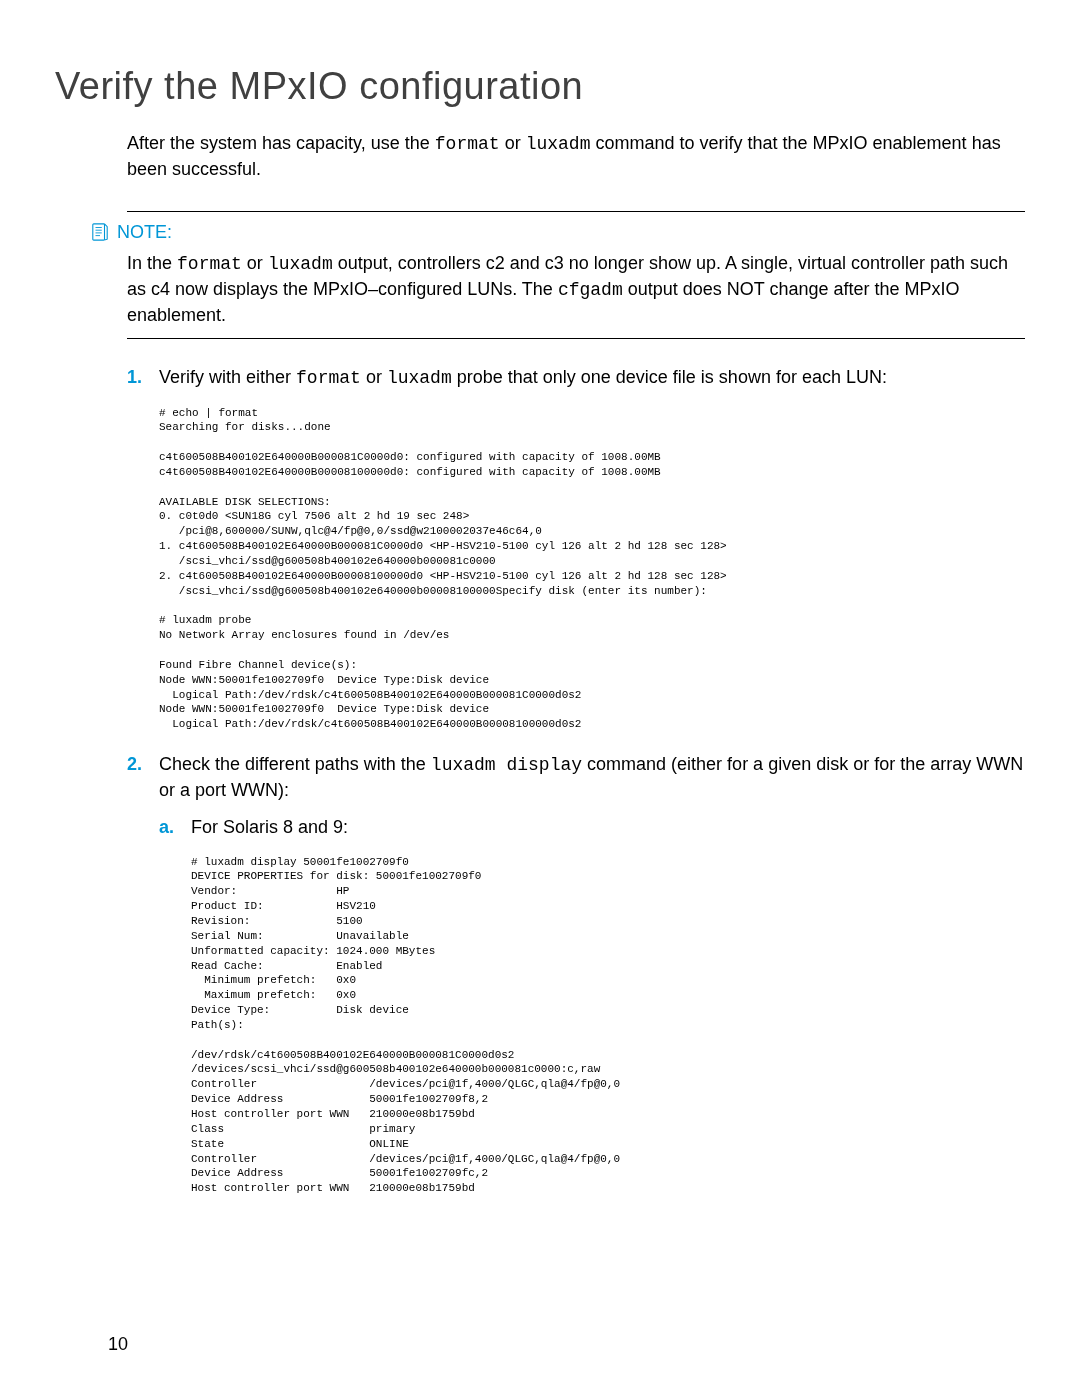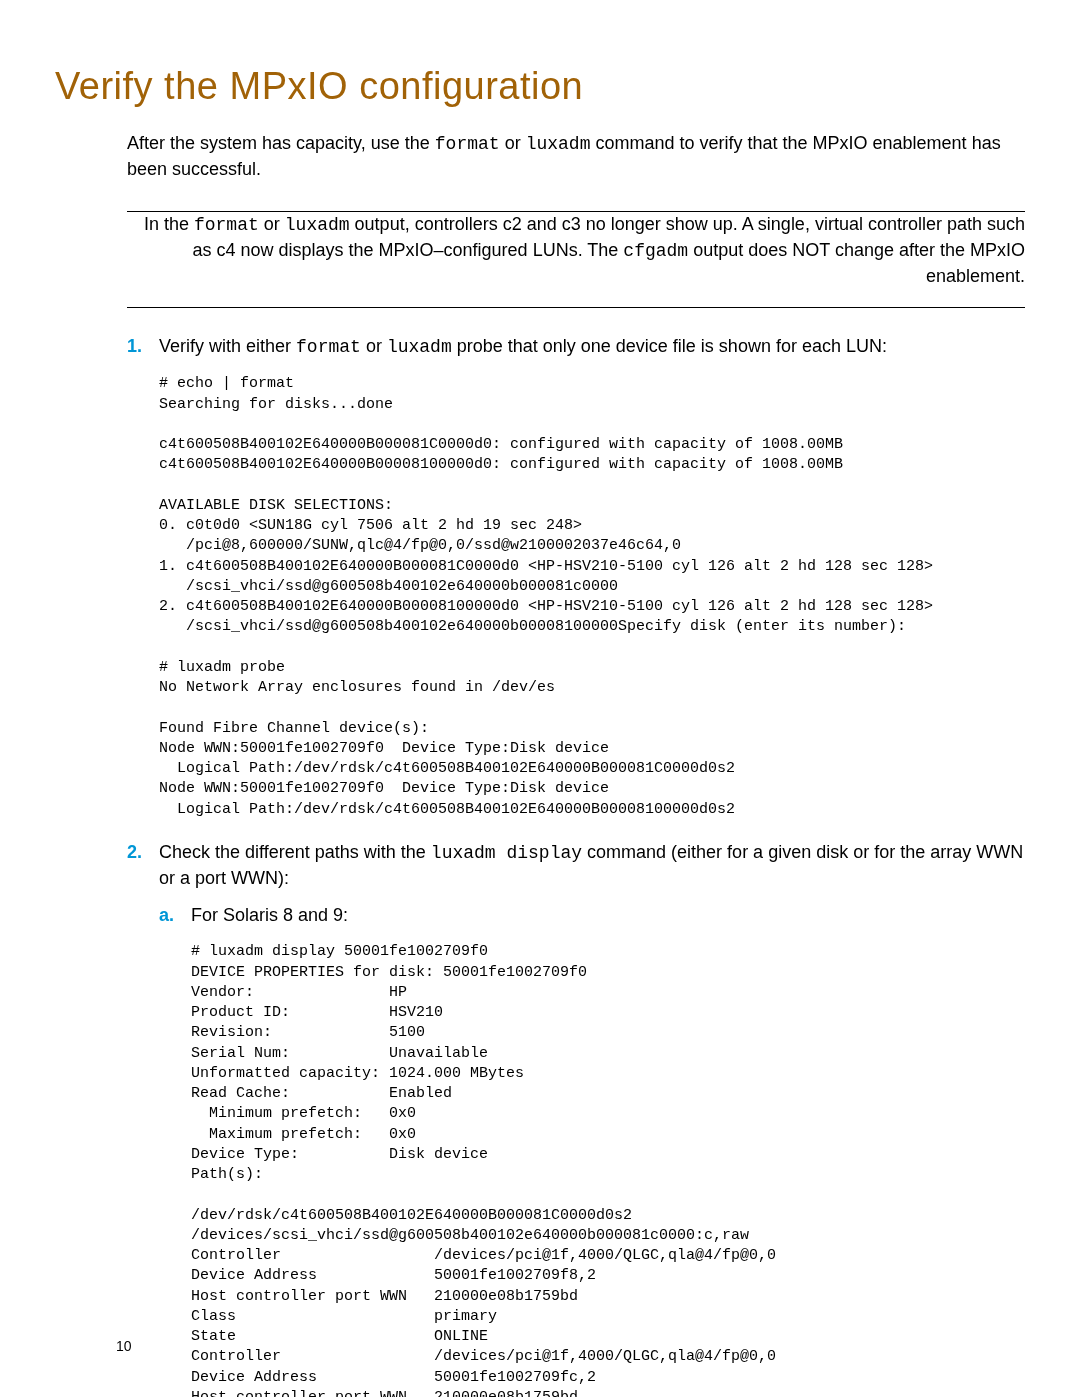--- a/index.html
+++ b/index.html
@@ -11,21 +11,21 @@
       font-size: 18px;
       line-height: 1.4;
       color: #000;
       padding: 60px 55px 40px 55px;
       position: relative;
     }
     h1 {
       font-family: Arial, Helvetica, sans-serif;
       font-weight: 300;
       font-size: 38px;
-      color: #a16207;
+      color: #404040;
       margin-bottom: 18px;
       letter-spacing: 0.5px;
     }
     .intro {
       margin-left: 72px;
       margin-bottom: 28px;
     }
     .mono { font-family: "Courier New", monospace; font-size: 18px; }
     .note-block {
       margin-left: 72px;
@@ -46,62 +46,71 @@
     .note-icon {
       width: 18px;
       height: 18px;
       display: inline-block;
     }
     .note-label {
       color: #0096d6;
       font-size: 18px;
     }
     .note-body {
-      margin-bottom: 18px;
-      text-align: right;
+      margin-bottom: 10px;
     }
     .step-list { margin-left: 72px; margin-top: 26px; }
     .step-item { margin-bottom: 20px; }
     .step-row { display: flex; align-items: flex-start; gap: 10px; }
     .step-num {
       color: #0096d6;
       font-weight: bold;
       font-size: 18px;
       min-width: 22px;
     }
     .step-text { flex: 1; }
     .code-block {
       font-family: "Courier New", monospace;
-      font-size: 15px;
+      font-size: 11px;
       white-space: pre;
       margin-left: 32px;
       margin-top: 14px;
       line-height: 1.35;
     }
     .sub-list { margin-left: 32px; margin-top: 12px; }
     .sub-row { display: flex; align-items: flex-start; gap: 10px; }
     .sub-num { color: #0096d6; font-weight: bold; font-size: 18px; min-width: 22px; }
     .page-num {
       position: absolute;
       bottom: 40px;
-      left: 116px;
-      font-size: 14px;
+      left: 108px;
+      font-size: 18px;
     }
   </style>
 </head>
 <body>
 
 <h1>Verify the MPxIO configuration</h1>
 
 <p class="intro">
   <span>After the system has capacity, use the </span><span class="mono">format</span><span> or </span><span class="mono">luxadm</span><span> command to verify that the MPxIO enablement has been successful.</span>
 </p>
 
 <div class="note-block">
   <hr class="note-rule">
+  <div class="note-header">
+    <span class="note-icon">
+      <svg viewBox="0 0 20 20" width="18" height="18">
+          <rect x="2" y="1" width="13" height="18" rx="1" fill="none" stroke="#0096d6" stroke-width="1.2"></rect>
+          <path d="M5 5 h7 M5 8 h7 M5 11 h7 M5 14 h5" stroke="#0096d6" stroke-width="1" fill="none"></path>
+          <path d="M15 1 l3 3 v14 l-3 1" fill="none" stroke="#0096d6" stroke-width="1.2"></path>
+        </svg>
+    </span>
+    <span class="note-label">NOTE:</span>
+  </div>
   <p class="note-body">
     <span>In the </span><span class="mono">format</span><span> or </span><span class="mono">luxadm</span><span> output, controllers c2 and c3 no longer show up. A single, virtual controller path such as c4 now displays the MPxIO–configured LUNs. The </span><span class="mono">cfgadm</span><span> output does NOT change after the MPxIO enablement.</span>
   </p>
   <hr class="note-rule">
 </div>
 
 <div class="step-list">
 
   <div class="step-item">
     <div class="step-row">

